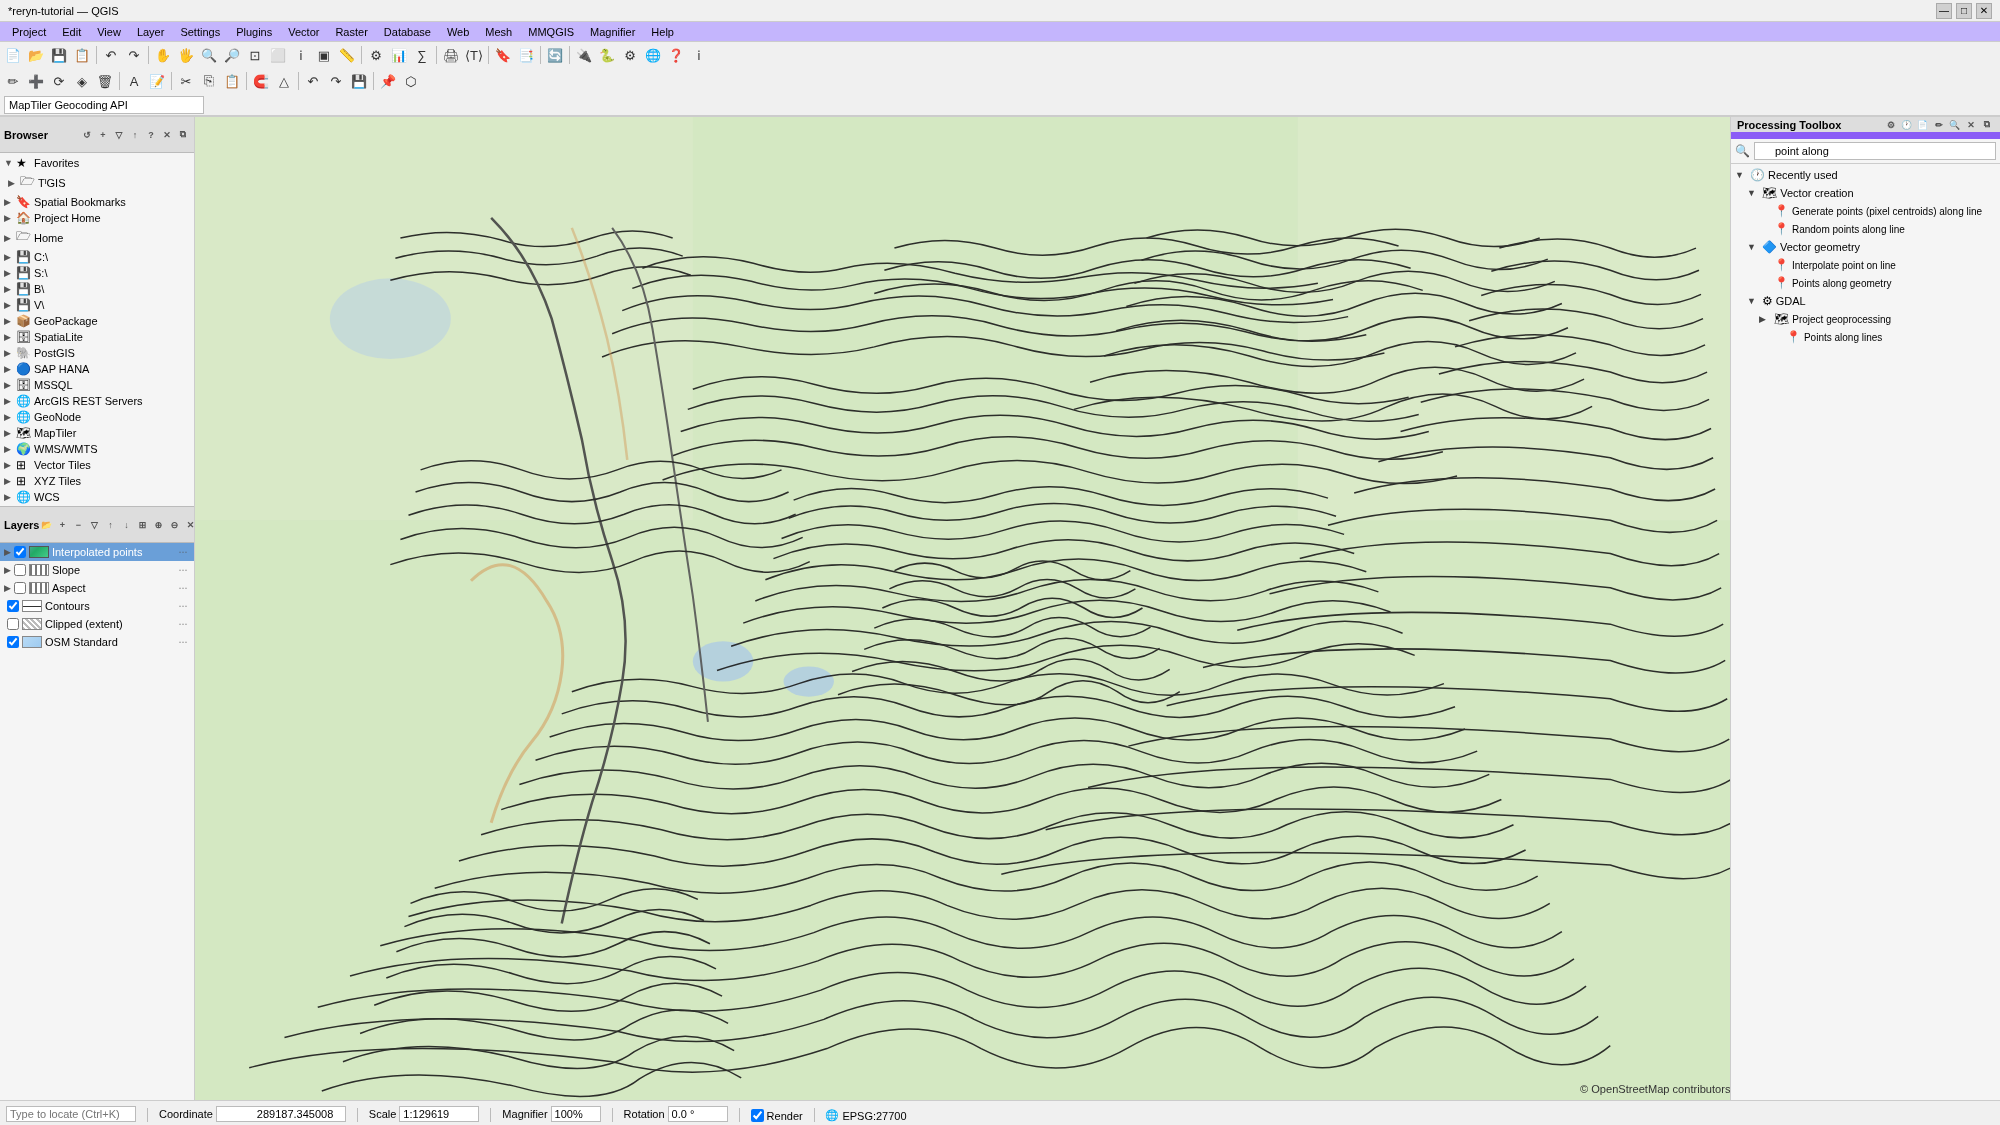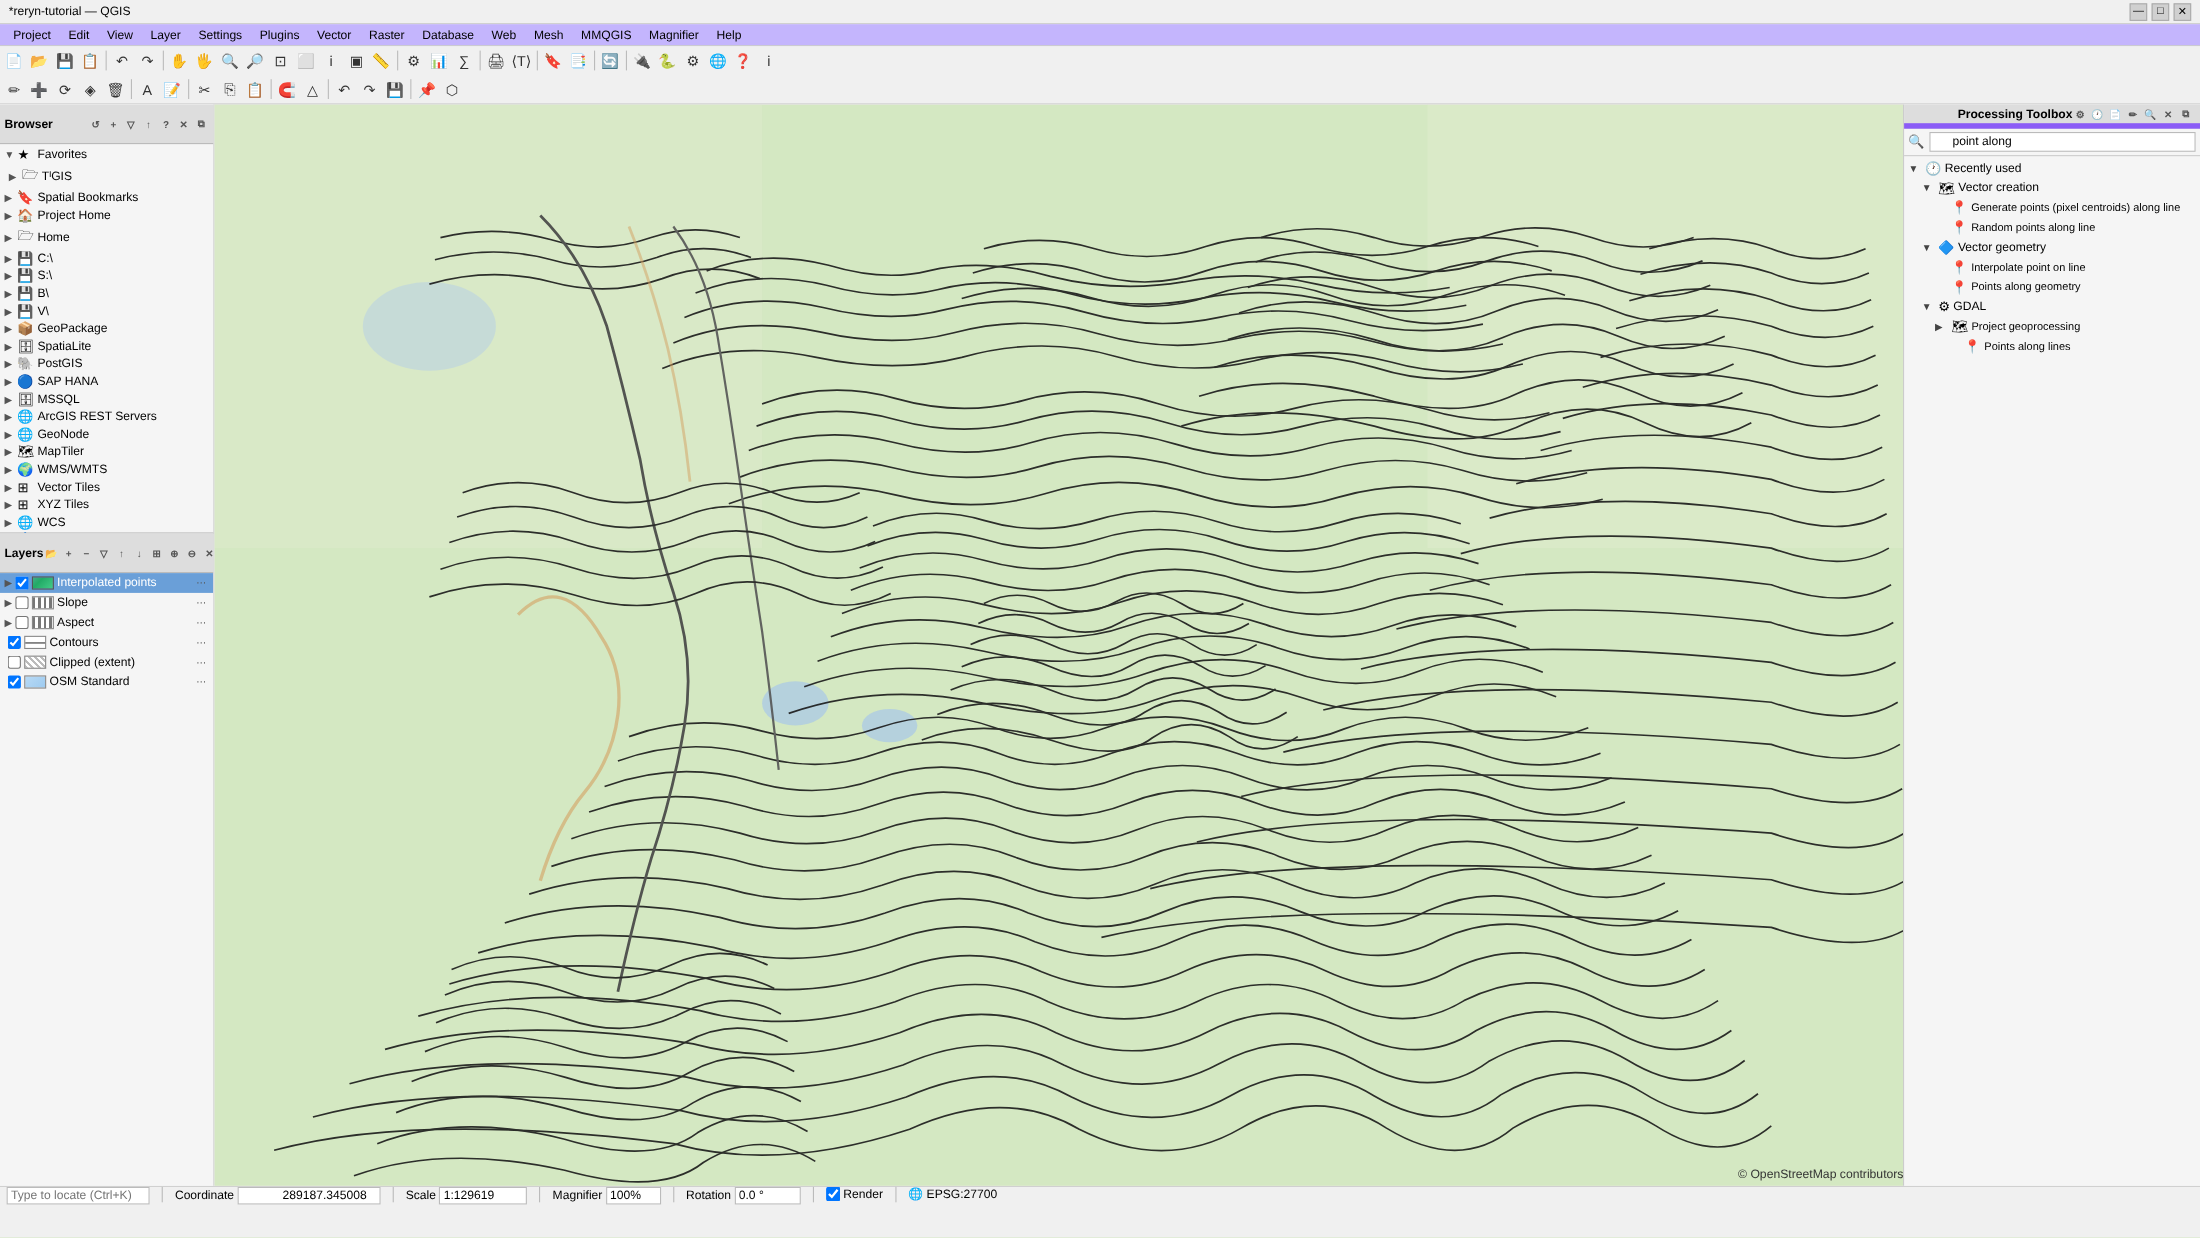--- a/index.html
+++ b/index.html
@@ -140,25 +140,25 @@
     #right-panel {
       width: 270px;
       background: #f5f5f5;
       border-left: 1px solid #ccc;
       display: flex;
       flex-direction: column;
     }
     #right-panel-header {
       height: 22px;
       background: #ddd;
-      display: flex; align-items: center; justify-content: flex-end;
+      display: flex; align-items: center; justify-content: space-between;
       padding: 0 6px;
       font-size: 11px;
       font-weight: bold;
-      border-bottom: 5px solid #8b5cf6;
+      border-bottom: 7px solid #8b5cf6;
     }
     .right-panel-icons { display: flex; gap: 2px; }
 
     #search-box {
       display: flex; align-items: center;
       padding: 3px 4px;
       border-bottom: 1px solid #ccc;
       gap: 4px;
     }
     #search-input {
@@ -178,21 +178,21 @@
     .toolbox-sub { padding-left: 16px; }
     .toolbox-sub2 { padding-left: 28px; }
     .toolbox-sub3 { padding-left: 40px; }
 
     
     #statusbar {
       height: 22px;
       background: #f0f0f0;
       border-top: 1px solid #ccc;
       display: flex;
-      align-items: flex-start;
+      align-items: flex-end;
       padding: 0 6px;
       font-size: 11px;
       gap: 8px;
     }
     .status-section { display: flex; align-items: center; gap: 3px; }
     .status-sep { width: 1px; height: 14px; background: #bbb; margin: 0 3px; }
     .status-input { height: 16px; border: 1px solid #bbb; background: white; font-size: 11px; padding: 0 3px; width: 80px; }
     .status-label { white-space: nowrap; }
 
     
@@ -302,20 +302,23 @@
     <button class="tb-btn">△</button>
     <div class="tb-sep"></div>
     <button class="tb-btn">↶</button>
     <button class="tb-btn">↷</button>
     <button class="tb-btn">💾</button>
     <div class="tb-sep"></div>
     <button class="tb-btn">📌</button>
     <button class="tb-btn">⬡</button>
   </div>
 
+  <div id="geocoding-bar">
+    <input type="text" id="geocoding-input" class="tb-input" placeholder="MapTiler Geocoding API" value="MapTiler Geocoding API" style="">
+  </div>
 </div>
 
 <div id="main-area" style="height: calc(1125px - 22px - 20px - 78px - 22px);">
 
   <div id="left-panel">
 
     <div id="browser-section">
       <div class="panel-header">
         <span>Browser</span>
         <div class="panel-header-icons">

